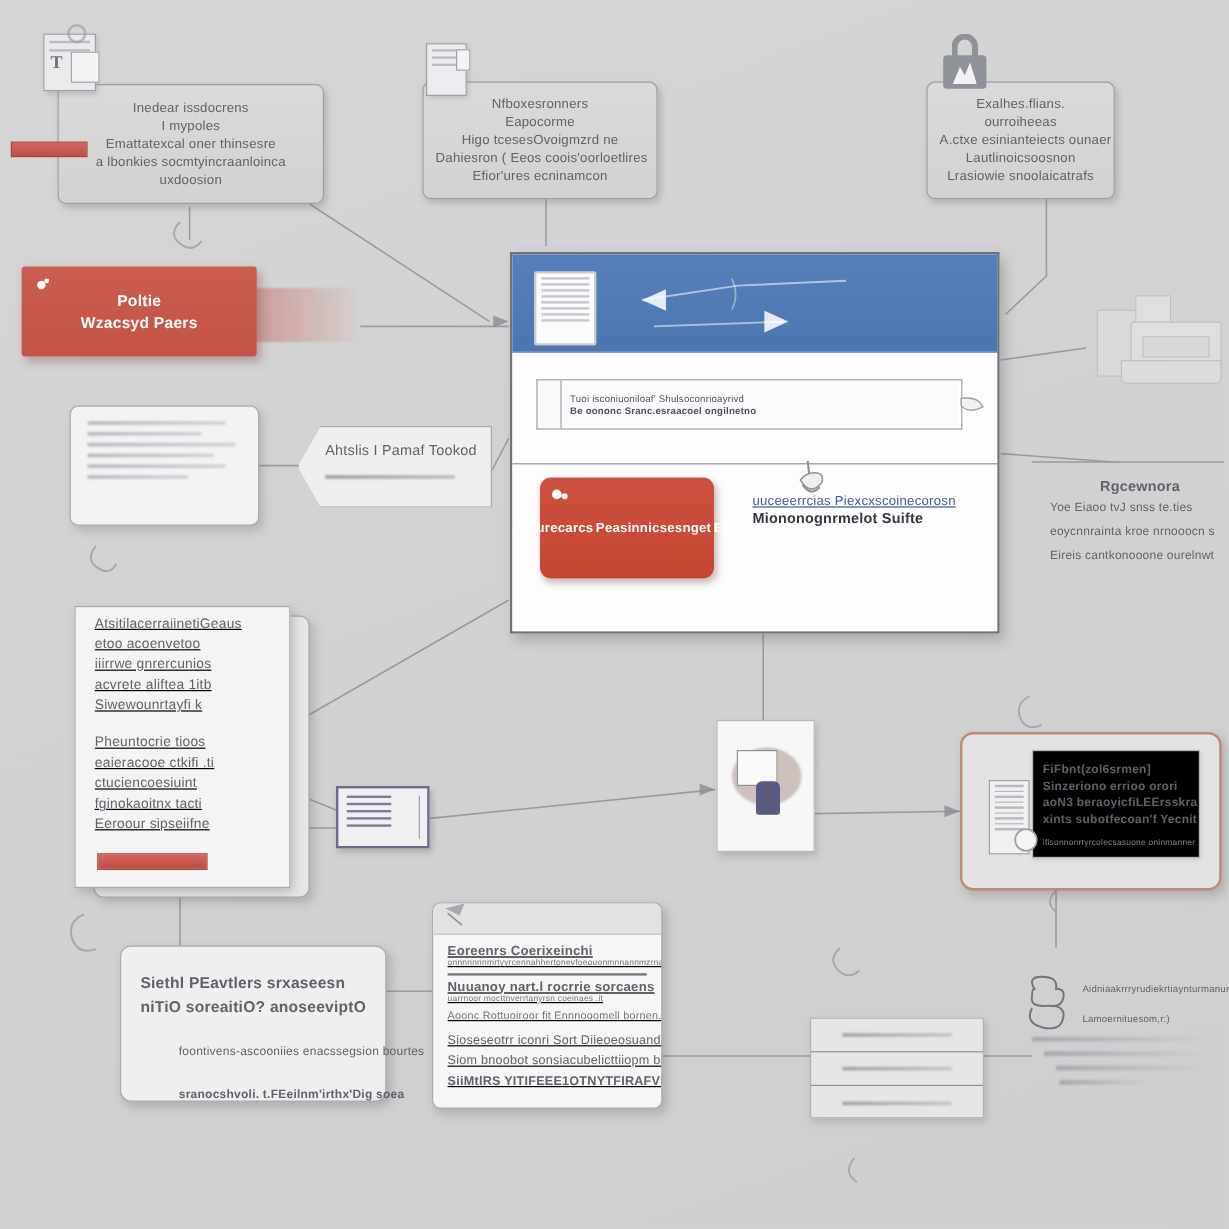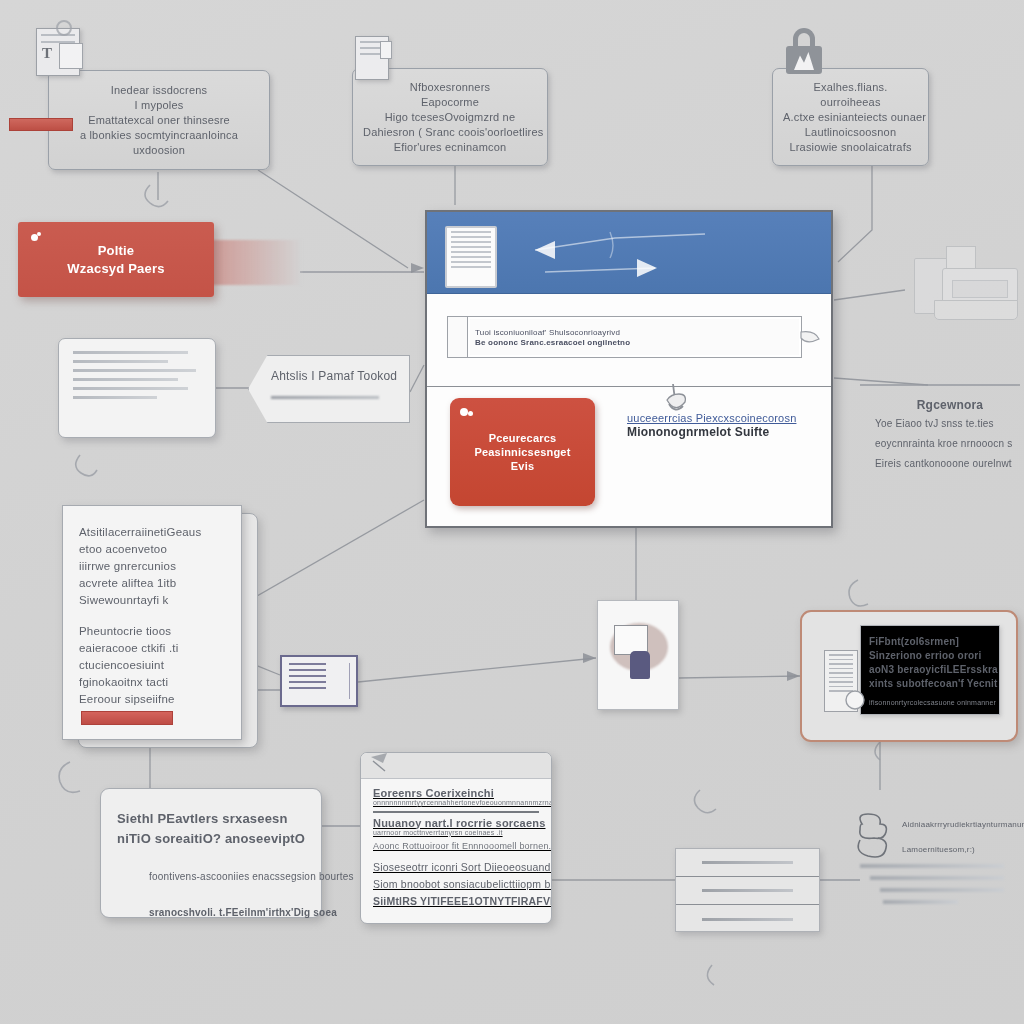--- a/index.html
+++ b/index.html
@@ -105,25 +105,25 @@
     box-shadow: inset 0 0 0 2px #ffffff, inset 0 0 3px rgba(0,0,0,.06);
     padding: 5px 7px;
     display: flex; flex-direction: column; justify-content: center; gap: 1px;
     overflow: hidden;
   }
   #search-input .ptxt { font-size: 8px; color: #4a4f63; }
 
   
   #cta-button {
     position: absolute; left: 23px; top: 104px;
-    width: 145px; height: 108px;
+    width: 145px; height: 84px;
     background: linear-gradient(180deg,#d2503f,#c9452f);
     border-radius: 9px;
     box-shadow: 2px 3px 6px rgba(120,80,75,.4);
-    display: flex; flex-direction: column;
+    display: flex; 
     align-items: center; justify-content: center; gap: 2px;
     padding: 6px;
   }
   #cta-button .ptxt { font-size: 11px; text-align: center; }
   #cta-icon {
     position: absolute; left: 10px; top: 9px;
     width: 14px; height: 11px;
   }
   #cta-icon::before, #cta-icon::after {
     content: ""; position: absolute; background: #fff; border-radius: 50%;
@@ -198,21 +198,22 @@
     filter: blur(.7px);
   }
 
   
   #big-doc {
     position: absolute; left: 62px; top: 505px;
     width: 180px; height: 235px;
     background: #f4f4f4;
     border: 1px solid #a6aab0;
     box-shadow: 3px 4px 8px rgba(105,105,110,.35);
-    padding: 18px 16px;
+    padding: 6px 16px;
+    text-decoration: underline;
   }
   #big-doc-back {
     position: absolute; left: 78px; top: 513px;
     width: 180px; height: 235px;
     background: #e7e7e7;
     border: 1px solid #a6aab0; border-radius: 8px;
     box-shadow: 3px 4px 8px rgba(105,105,110,.3);
   }
   #big-doc .para { margin-bottom: 14px; }
   #big-doc .ptxt { font-size: 11.5px; line-height: 17px; }
@@ -455,21 +456,21 @@
     <div style="height:2px;background:#b9bdc3;margin:4px 4px;"></div>
     <div style="position:absolute;left:5px;top:16px;font:bold 15px 'Liberation Serif',serif;color:#6d7178;">T</div>
     <div style="position:absolute;left:22px;top:14px;width:24px;height:26px;background:#f2f2f3;border:1px solid #a0a4aa;"></div>
   </div>
   <div class="sketch-circle" style="left:56px;top:20px;width:16px;height:16px;"></div>
 
   <div class="note-card" style="left:352px; top:68px; width:196px; height:98px;">
     <span class="ptxt">Nfboxesronners</span>
     <span class="ptxt">Eapocorme</span>
     <span class="ptxt">Higo tcesesOvoigmzrd ne</span>
-    <span class="ptxt sm">Dahiesron ( Sranc coois'oorloetlires</span>
+    <span class="ptxt sm">Dahiesron ( Eeos coois'oorloetlires</span>
     <span class="ptxt sm">Efior'ures ecninamcon</span>
   </div>
   <div style="position:absolute;left:355px;top:36px;width:34px;height:44px;background:#ececee;border:1px solid #9ca0a6;box-shadow:2px 2px 4px rgba(110,110,115,.3);">
     <div style="height:2px;background:#b9bdc3;margin:4px 4px;"></div>
     <div style="height:2px;background:#b9bdc3;margin:4px 4px;"></div>
     <div style="height:2px;background:#b9bdc3;margin:4px 4px;"></div>
     <div style="position:absolute;left:24px;top:4px;width:12px;height:18px;background:#f3f3f4;border:1px solid #a0a4aa;"></div>
   </div>
 
   <div class="note-card" style="left:772px; top:68px; width:157px; height:98px;">

